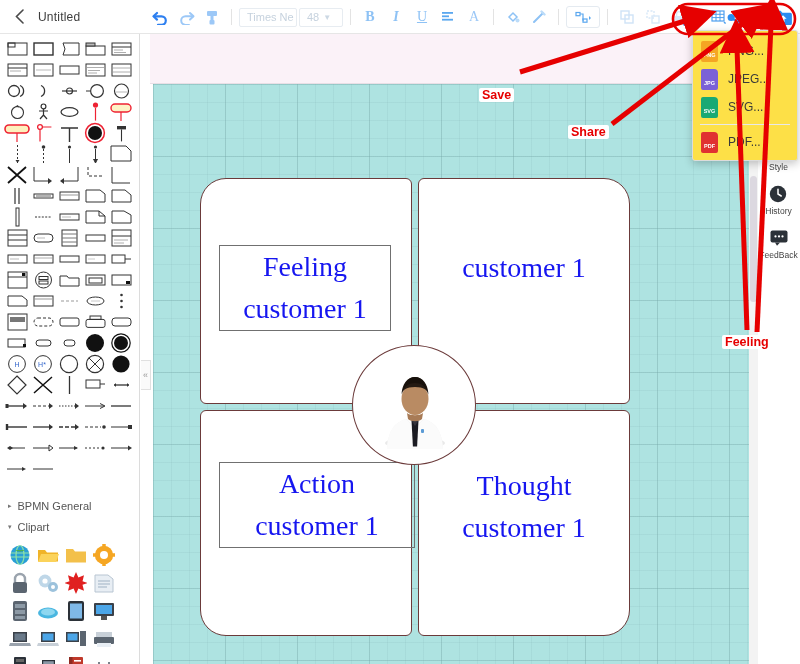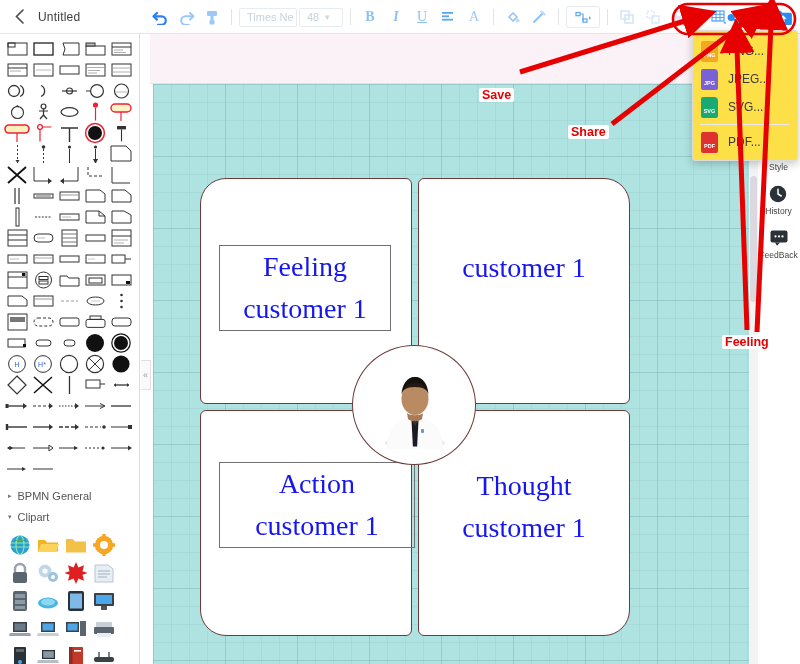--- a/index.html
+++ b/index.html
@@ -924,21 +924,21 @@
             <path d="M17 3l4 2-4 2" fill="#333"></path>
           </svg>
         </div>
       <div class="shape-cell">
           <svg width="24" height="10">
             <path d="M2 5h20" stroke="#333"></path>
           </svg>
         </div>
     </div>
 
-    <div class="sect-row" style="margin-top:6px">
+    <div class="sect-row" style="margin-top:16px">
       <span class="tri">▸</span>
       <span>BPMN General</span>
     </div>
     <div class="sect-row">
       <span class="tri">▾</span>
       <span>Clipart</span>
     </div>
 
     <div class="clip-grid">
       <div class="clip-cell">

